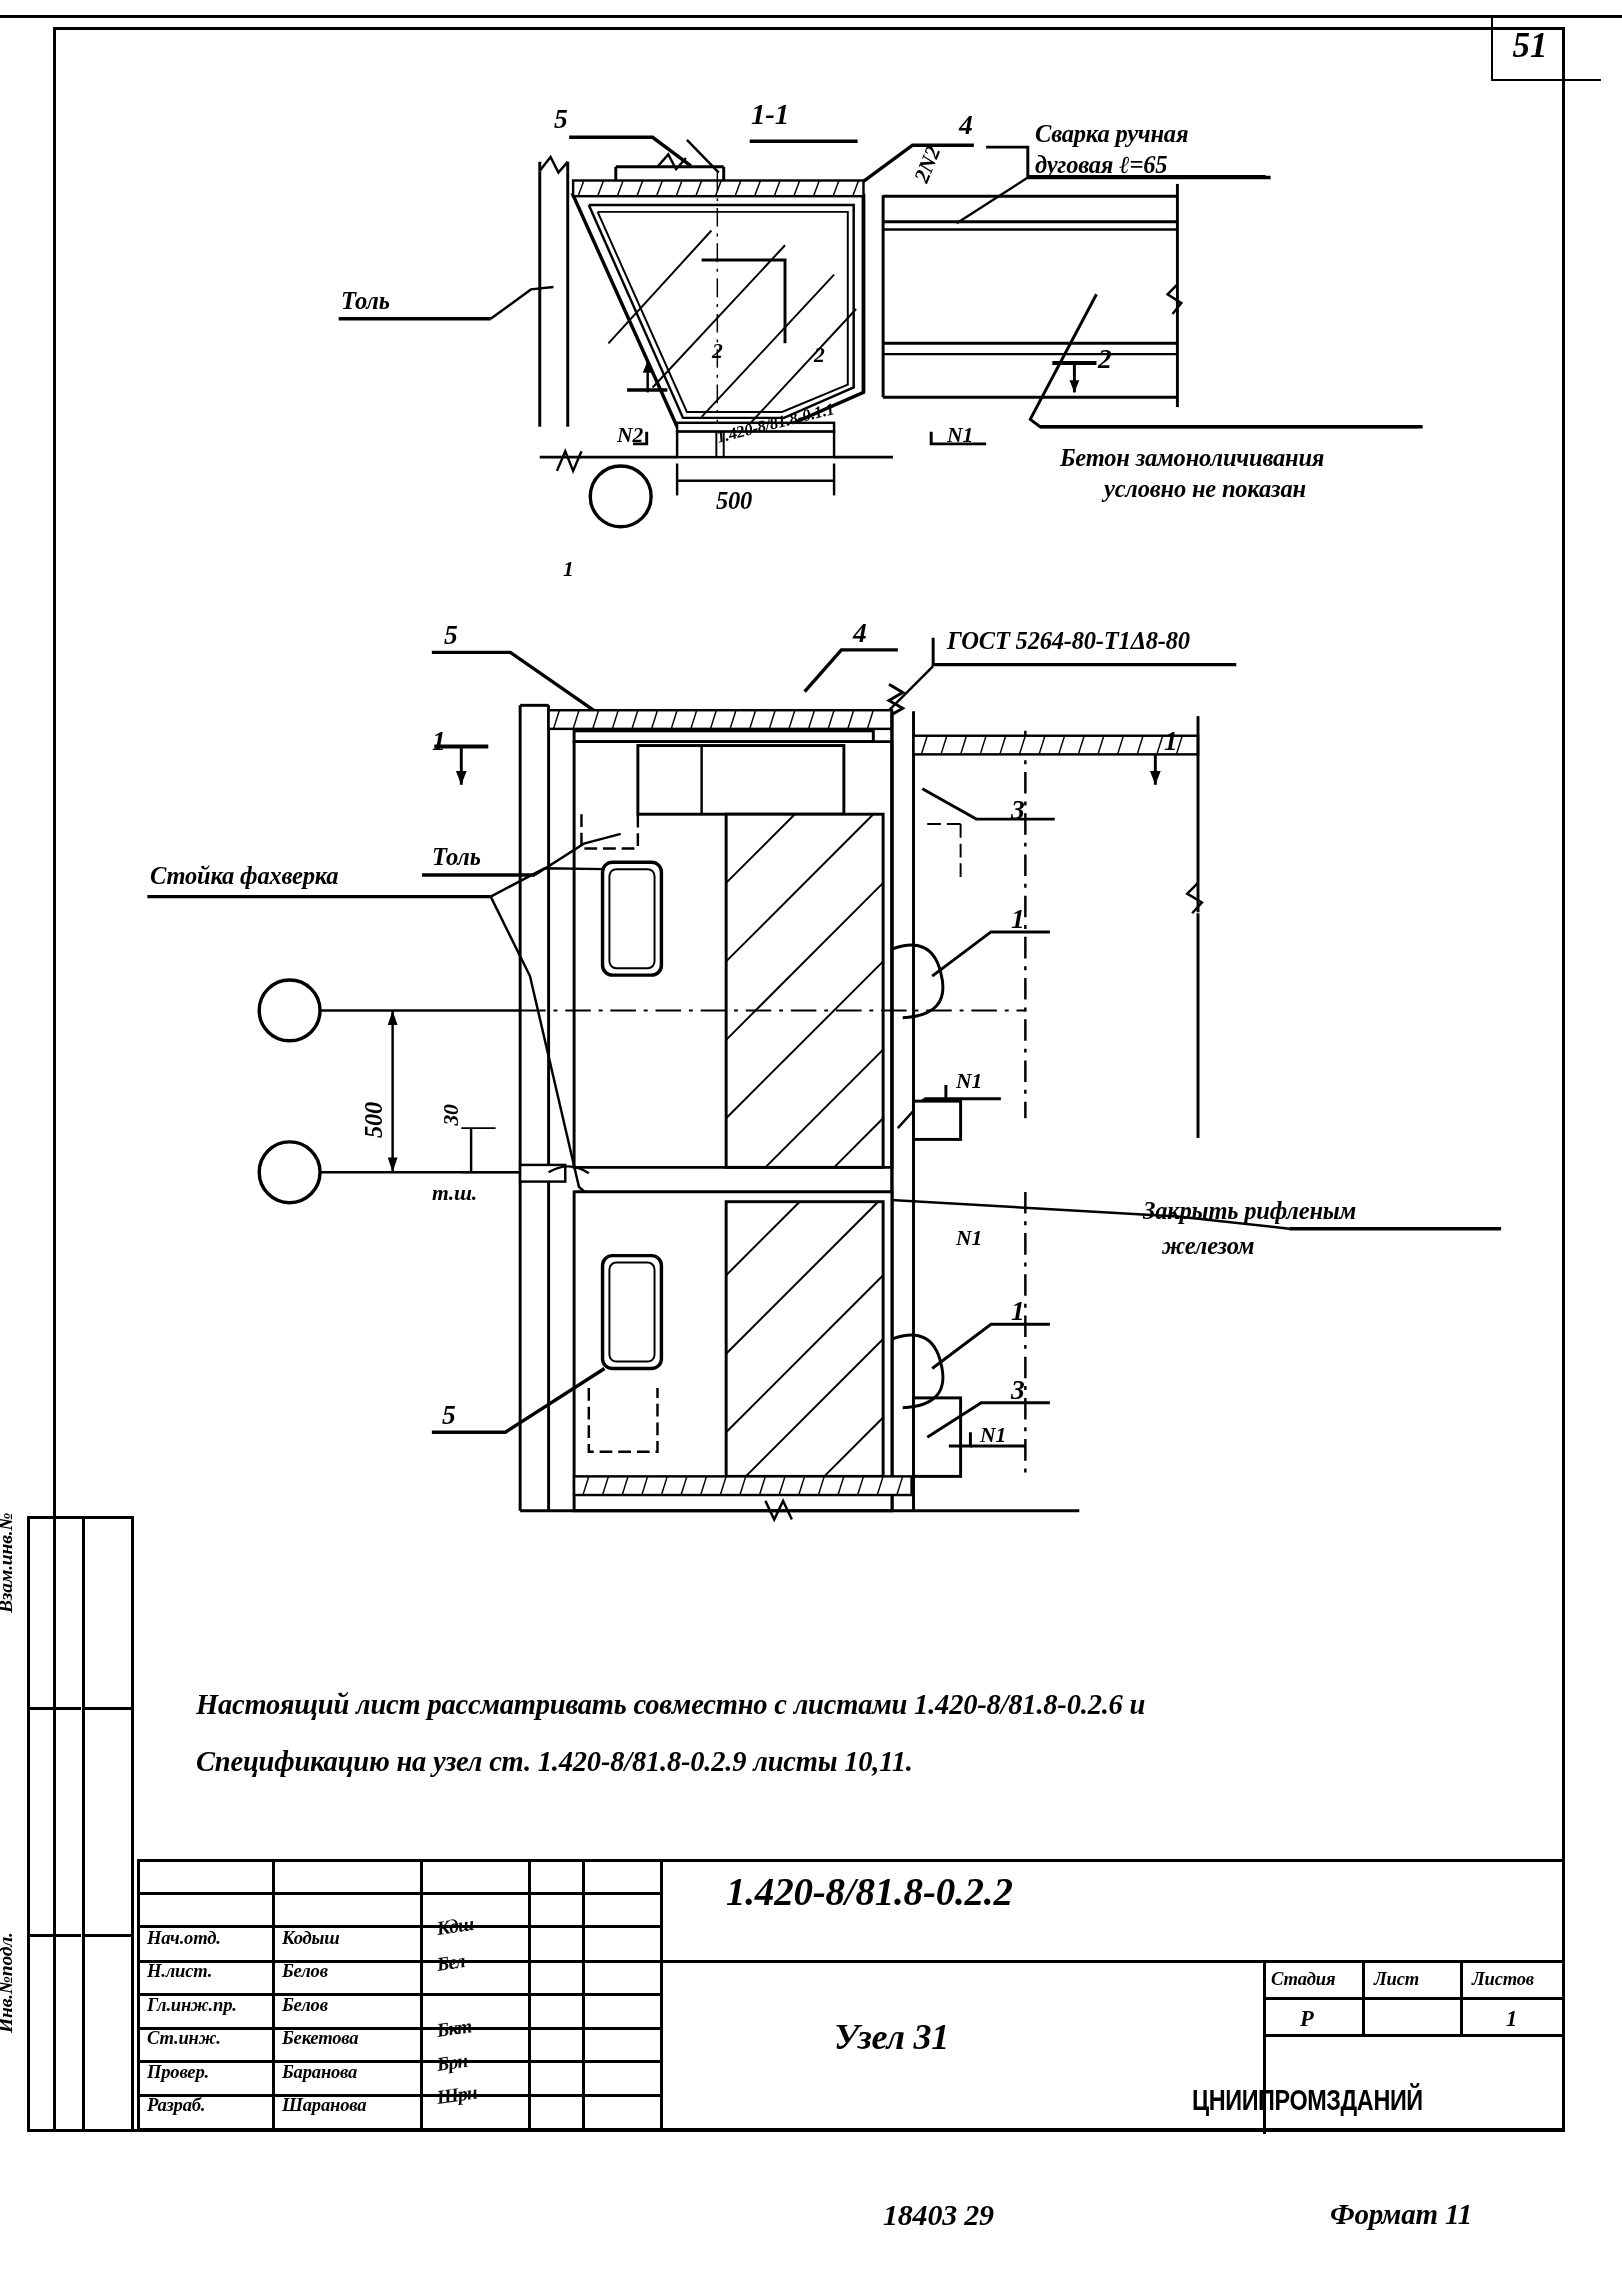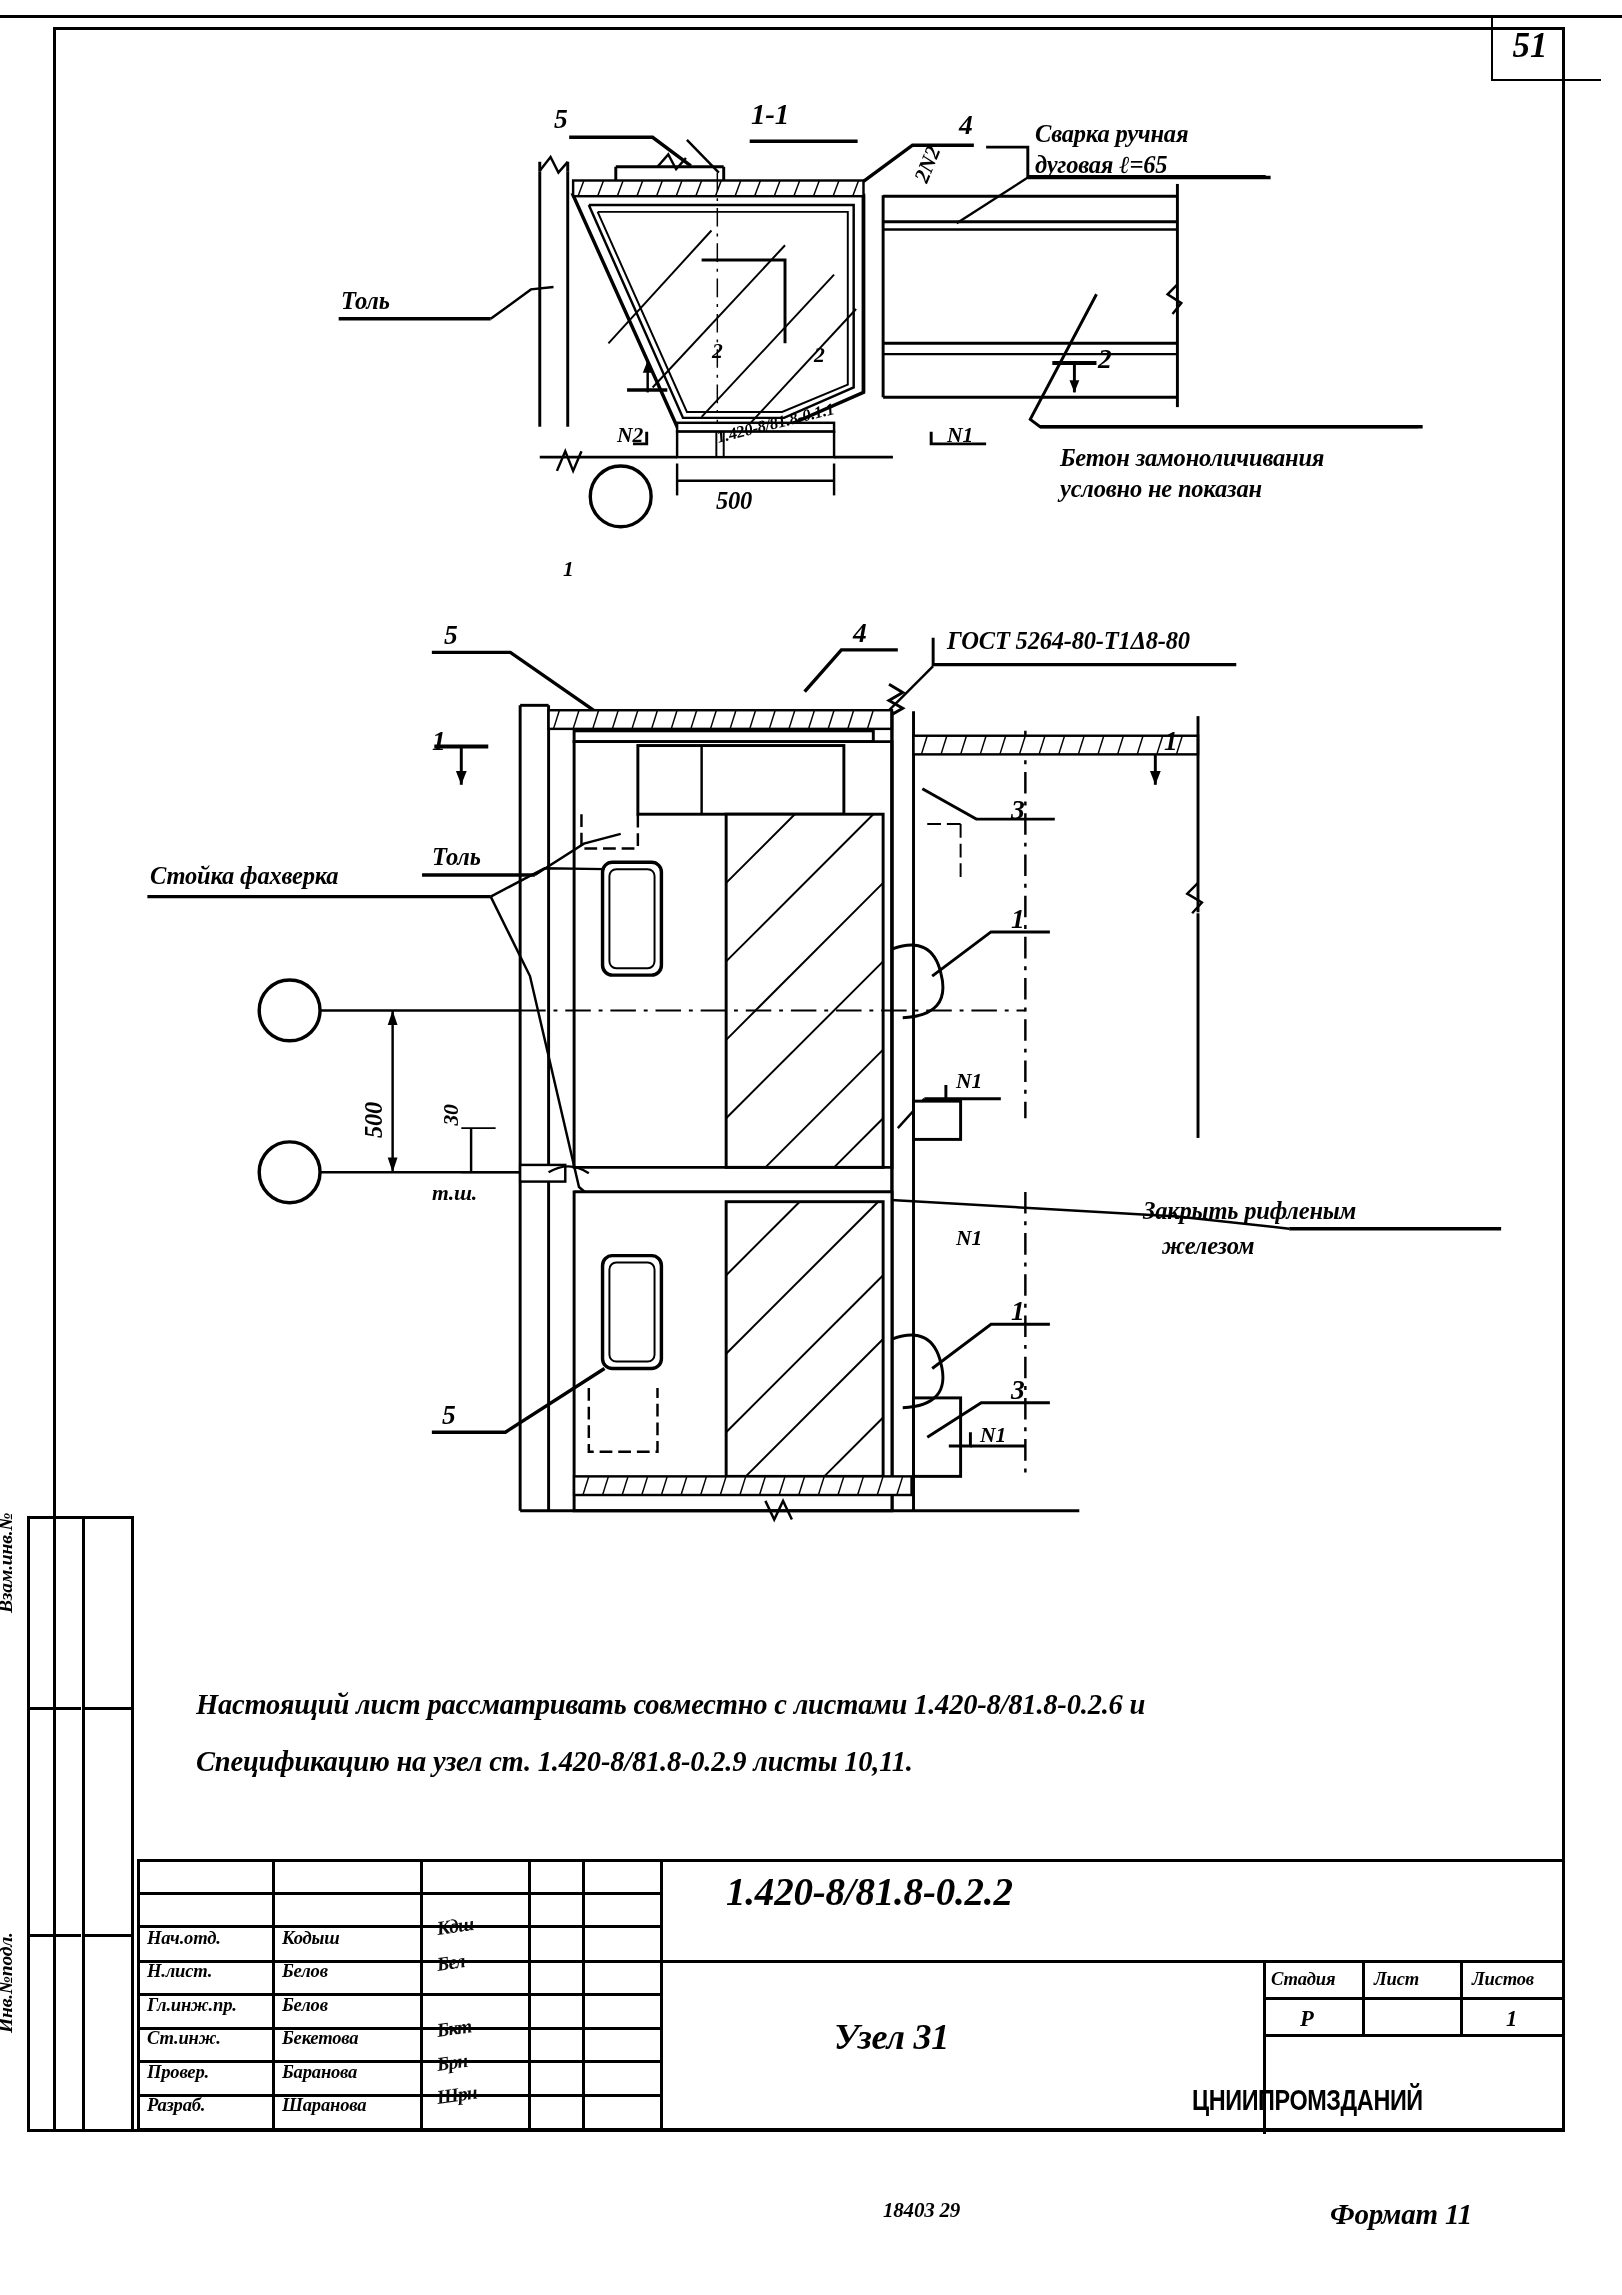--- a/index.html
+++ b/index.html
@@ -78,21 +78,21 @@
   }
   #uzel{
     position:absolute;left:834px;top:2016px;font-size:36px;
   }
   #org{
     position:absolute;left:1192px;top:2083px;
     font-family:"Liberation Sans",sans-serif;font-style:normal;
     font-weight:bold;font-size:30px;letter-spacing:-0.5px;
     transform:scaleX(.78);transform-origin:left center;
   }
-  #bottom-codes{position:absolute;left:883px;top:2198px;font-size:21px;}
+  #bottom-codes{position:absolute;left:883px;top:2198px;font-size:30px;}
   #format{position:absolute;left:1330px;top:2198px;font-size:29px;}
 
   
   .dlbl{position:absolute;font-size:24.5px;white-space:nowrap;}
   .dnum{position:absolute;font-size:27.5px;}
   .dsmall{position:absolute;font-size:21.6px;white-space:nowrap;}
 </style>
 </head>
 <body>
 
@@ -403,21 +403,21 @@
 <div class="hw dlbl abs" style="left:341px;top:287px;">Толь</div>
 <div class="hw dsmall abs" style="left:712px;top:339px;">2</div>
 <div class="hw dsmall abs" style="left:814px;top:343px;">2</div>
 <div class="hw dsmall abs" style="left:617px;top:423px;">N2</div>
 <div class="hw dsmall abs" style="left:947px;top:423px;">N1</div>
 <div class="hw abs" style="left:717px;top:428px;font-size:16.7px;transform:rotate(-14deg);">1.420-8/81.8-0.1.1</div>
 <div class="hw dsmall abs" style="left:563px;top:557px;">1</div>
 <div class="hw dnum abs" style="left:1098px;top:343px;">2</div>
 <div class="hw dlbl abs" style="left:716px;top:487px;">500</div>
 <div class="hw dlbl abs" style="left:1060px;top:444px;">Бетон замоноличивания</div>
-<div class="hw dlbl abs" style="left:1060px;top:475px;">условно не показан</div>
+<div class="hw dlbl abs" style="left:1104px;top:475px;">условно не показан</div>
 
 <div class="hw dnum abs" style="left:444px;top:619px;">5</div>
 <div class="hw dnum abs" style="left:853px;top:617px;">4</div>
 <div class="hw dlbl abs" style="left:947px;top:627px;">ГОСТ 5264-80-Т1Δ8-80</div>
 <div class="hw dnum abs" style="left:432px;top:725px;">1</div>
 <div class="hw dnum abs" style="left:1164px;top:725px;">1</div>
 <div class="hw dnum abs" style="left:1011px;top:794px;">3</div>
 <div class="hw dnum abs" style="left:1011px;top:903px;">1</div>
 <div class="hw dsmall abs" style="left:956px;top:1069px;">N1</div>
 <div class="hw dsmall abs" style="left:956px;top:1226px;">N1</div>

